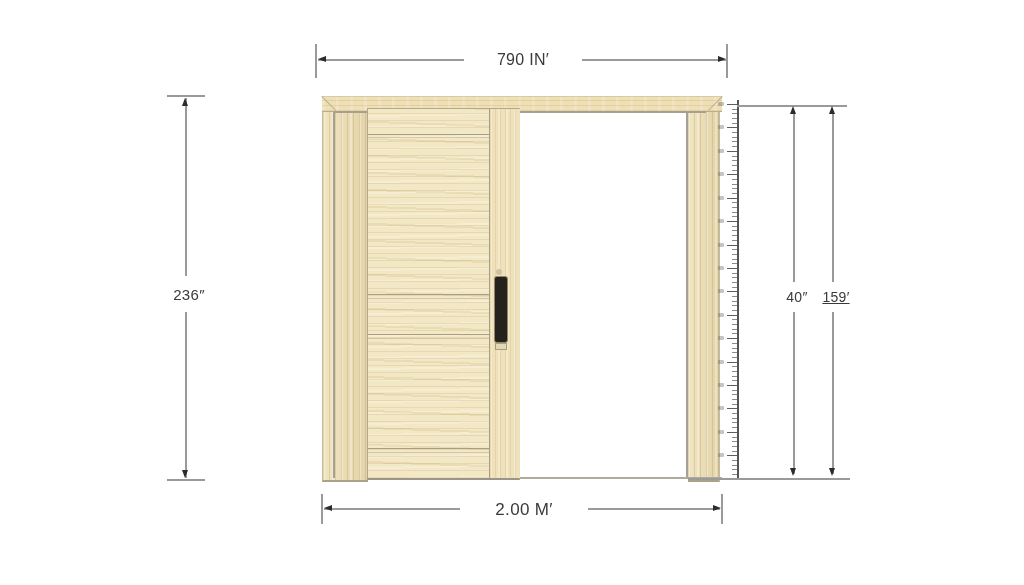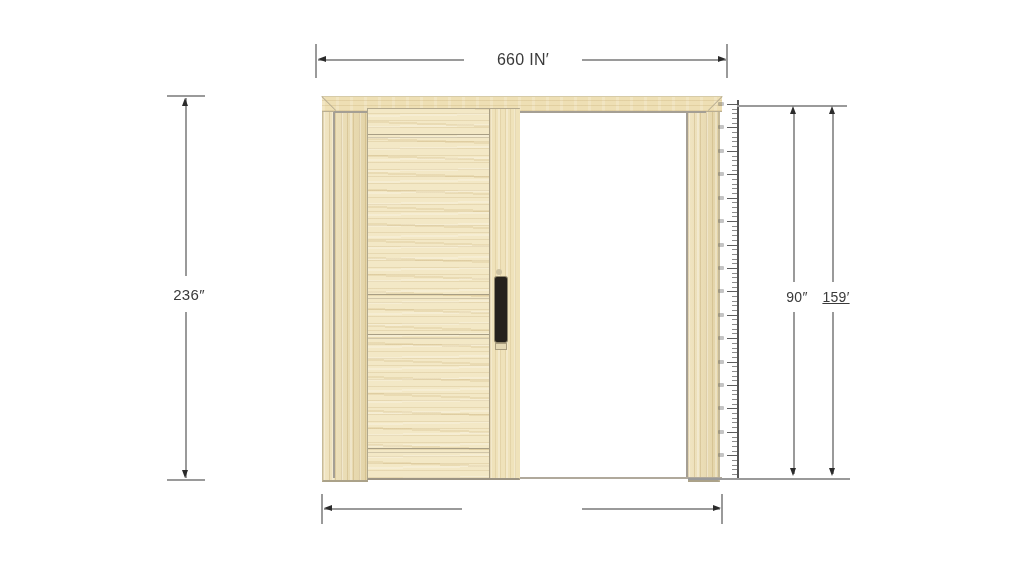--- a/index.html
+++ b/index.html
@@ -54,36 +54,37 @@
 <body>
 
 <div class="canvas">
 
   <div class="abs dim-cap" style="left:315px;top:44px;width:2px;height:34px;"></div>
   <div class="abs dim-cap" style="left:726px;top:44px;width:2px;height:34px;"></div>
   <div class="abs dim-line" style="left:318px;top:59px;width:146px;height:1.5px;"></div>
   <div class="abs dim-line" style="left:578px;top:59px;width:148px;height:1.5px;"></div>
   <div class="abs arrow left" style="left:318px;top:56px;"></div>
   <div class="abs arrow right" style="left:718px;top:56px;"></div>
-  <div class="abs dim-label" style="left:464px;top:50px;width:112px;">660 IN′</div>
+  <div class="abs dim-label" style="left:464px;top:50px;width:112px;">790 IN′</div>
 
   <div class="abs dim-cap" style="left:167px;top:95px;width:38px;height:2px;"></div>
   <div class="abs dim-cap" style="left:167px;top:479px;width:38px;height:2px;"></div>
   <div class="abs dim-line" style="left:185px;top:98px;width:1.5px;height:178px;"></div>
   <div class="abs dim-line" style="left:185px;top:312px;width:1.5px;height:166px;"></div>
   <div class="abs arrow up" style="left:182px;top:98px;"></div>
   <div class="abs arrow down" style="left:182px;top:470px;"></div>
   <div class="abs dim-label" style="left:158px;top:285px;width:56px;font-size:15px;">236″</div>
 
   <div class="abs dim-cap" style="left:321px;top:494px;width:2px;height:30px;"></div>
   <div class="abs dim-cap" style="left:721px;top:494px;width:2px;height:30px;"></div>
   <div class="abs dim-line" style="left:324px;top:508px;width:138px;height:1.5px;"></div>
   <div class="abs dim-line" style="left:582px;top:508px;width:138px;height:1.5px;"></div>
   <div class="abs arrow left" style="left:324px;top:505px;"></div>
   <div class="abs arrow right" style="left:713px;top:505px;"></div>
+  <div class="abs dim-label" style="left:460px;top:499px;width:122px;font-size:17px;">2.00 M′</div>
 
   <div class="abs wood-v" style="left:322px;top:96px;width:45px;height:384px;border-left:1px solid #c6ba99;border-bottom:2px solid #aba289;"></div>
   <div class="abs thinline" style="left:333px;top:112px;width:2px;height:366px;"></div>
 
   <div class="abs wood-v" style="left:688px;top:96px;width:30px;height:384px;border-right:2px solid #c6ba99;border-bottom:2px solid #aba289;"></div>
   <div class="abs thinline" style="left:686px;top:110px;width:2px;height:368px;"></div>
 
   <div class="abs wood-head" style="left:322px;top:96px;width:400px;height:14px;border-top:1px solid #d6cba8;border-bottom:1px solid #b9ae92;"></div>
   <div class="abs thinline" style="left:334px;top:111px;width:372px;height:2px;"></div>
   <div class="abs miter" style="left:322px;top:96px;width:20px;transform:rotate(45deg);transform-origin:0 0;"></div>
@@ -212,21 +213,21 @@
       <div class="abs" style="left: 731.5px; top: 474px; width: 5.5px; height: 1px; background: rgb(140, 140, 140);"></div>
     </div>
 
   <div class="abs dim-line" style="left:737px;top:105px;width:110px;height:1.5px;"></div>
   <div class="abs dim-line" style="left:688px;top:478px;width:162px;height:1.5px;"></div>
 
   <div class="abs dim-line" style="left:793px;top:112px;width:1.5px;height:170px;"></div>
   <div class="abs dim-line" style="left:793px;top:312px;width:1.5px;height:162px;"></div>
   <div class="abs arrow up" style="left:790px;top:106px;"></div>
   <div class="abs arrow down" style="left:790px;top:468px;"></div>
-  <div class="abs dim-label" style="left:772px;top:288px;width:44px;font-size:14px;">90″</div>
+  <div class="abs dim-label" style="left:772px;top:288px;width:44px;font-size:14px;">40″</div>
 
   <div class="abs dim-line" style="left:832px;top:112px;width:1.5px;height:170px;"></div>
   <div class="abs dim-line" style="left:832px;top:312px;width:1.5px;height:162px;"></div>
   <div class="abs arrow up" style="left:829px;top:106px;"></div>
   <div class="abs arrow down" style="left:829px;top:468px;"></div>
   <div class="abs dim-label" style="left:811px;top:288px;width:44px;font-size:14px;text-decoration:underline;">159′</div>
 
 </div>
 
 </body></html>

